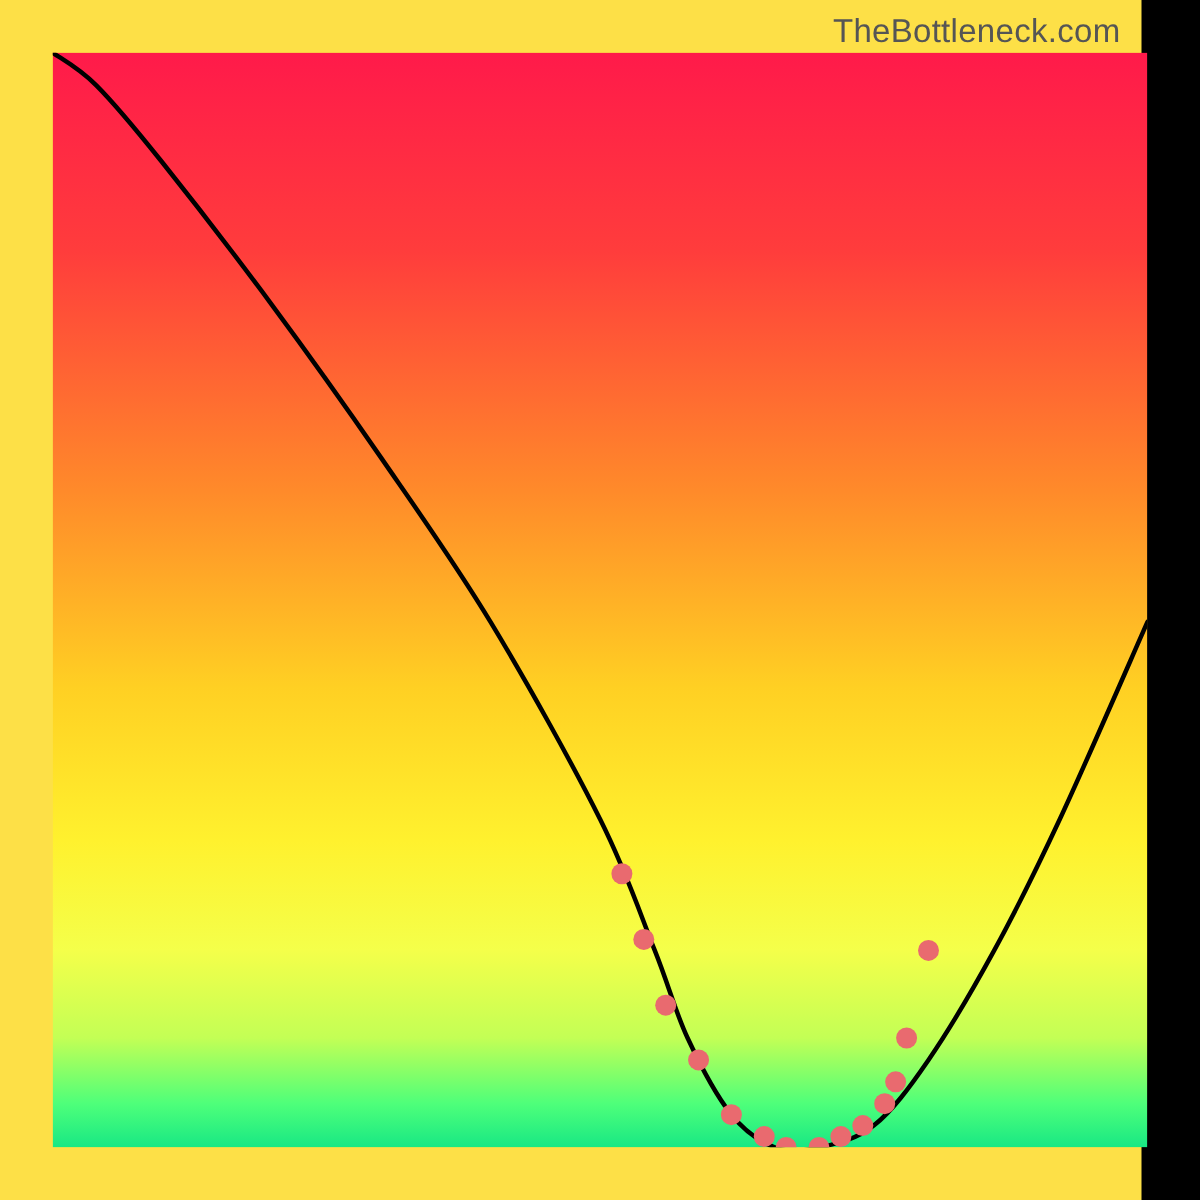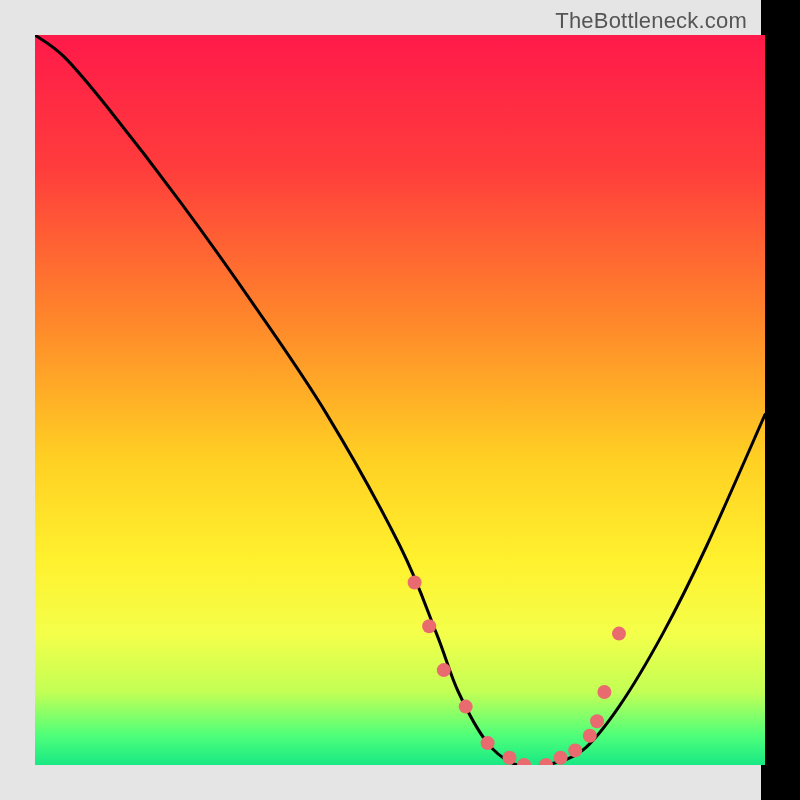--- a/index.html
+++ b/index.html
@@ -8,21 +8,21 @@
     width: 800px;
     height: 800px;
     background: #000;
     font-family: Arial, sans-serif;
     position: relative;
   }
   .container {
     width: 761px;
     height: 800px;
     position: relative;
-    background: #e5e5e5;
+    background: #fde047;
   }
   .watermark {
     position: absolute;
     top: 8px;
     right: 14px;
     color: #555;
     font-size: 22px;
     font-weight: 500;
     z-index: 10;
     letter-spacing: 0.2px;

